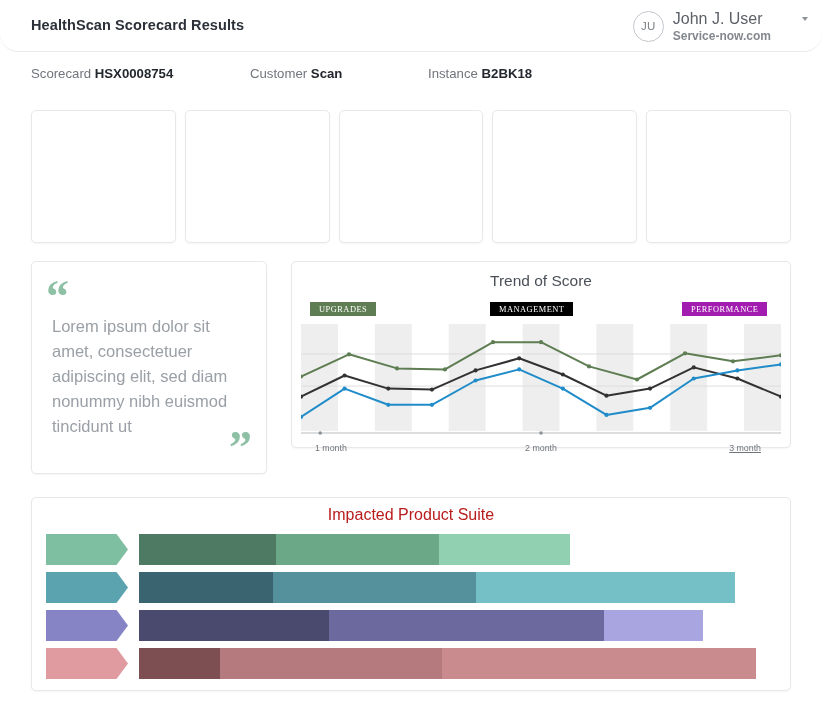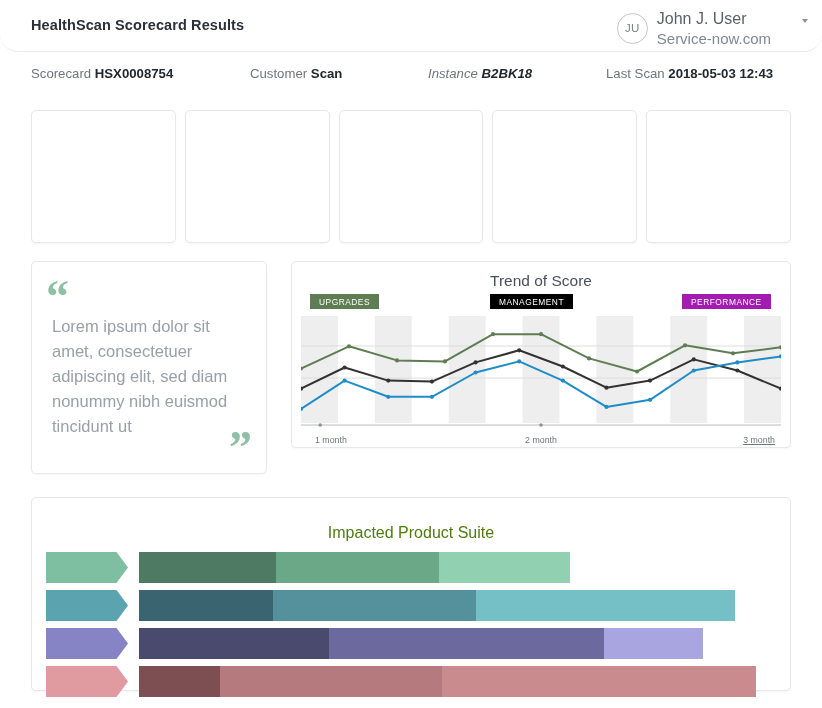--- a/index.html
+++ b/index.html
@@ -28,39 +28,39 @@
     display: flex; align-items: center; gap: 9px;
   }
   .avatar {
     width: 31px; height: 31px; border-radius: 50%;
     border: 1px solid #c3c7cc;
     display: flex; align-items: center; justify-content: center;
     font-size: 11.5px; color: #7b8087; letter-spacing: .3px;
   }
   .user-lines { line-height: 1.32; }
   .user-name { font-size: 16px; color: #5c6168; }
-  .user-org  { font-size: 15px; color: #83888f; }
+  .user-org  { font-size: 12px; color: #83888f; font-weight: bold; }
   .caret {
     margin-left: 22px; margin-bottom: 14px;
     width: 0; height: 0;
     border-left: 3.5px solid transparent;
     border-right: 3.5px solid transparent;
     border-top: 4px solid #8d9299;
   }
 
   
   .metarow {
     position: relative; height: 45px;
     font-size: 13.2px; color: #70757c;
   }
   .meta { position: absolute; top: 14px; white-space: nowrap; }
   .meta b { color: #23282f; font-weight: 700; }
   .m0 { left: 31px; }
   .m1 { left: 250px; }
-  .m2 { left: 428px; font-style: italic; }
+  .m2 { left: 428px; }
   .m3 { left: 606px; }
 
   
   .cards {
     position: absolute; left: 31px; top: 110px;
     width: 760px; height: 133px;
     display: flex; gap: 9px;
   }
   .card {
     flex: 1;
@@ -106,51 +106,51 @@
     position: absolute; left: 291px; top: 261px;
     width: 500px; height: 187px;
     background: #fff; border: 1px solid #e6e8ea; border-radius: 5px;
     box-shadow: 0 1px 2px rgba(0,0,0,.045);
   }
   .chart-title {
     text-align: center; font-size: 15.5px; color: #4b5058;
     margin-top: 10px;
   }
   .legend {
-    position: relative; height: 15px; margin-top: 4px;
+    position: relative; height: 15px; margin-top: 12px; font-family: Liberation Serif, serif;
   }
   .lg {
     position: absolute; top: 0;
     font-size: 8.4px; color: #fff; letter-spacing: .5px;
     padding: 2.5px 9px; white-space: nowrap;
   }
   .lg0 { left: 18px;  background: #5f7d52; }
   .lg1 { left: 198px; background: #000000; }
   .lg2 { left: 390px; background: #a21caf; }
   .plot { position: relative; margin: 7px 9px 0 9px; height: 115px; }
   .plot svg { display: block; width: 100%; height: 100%; }
   .xlabels {
     position: relative; height: 16px; margin: 2px 9px 0 9px;
     font-size: 8.8px; color: #70757c;
   }
   .xlabels span { position: absolute; top: 2px; }
   .xl0 { left: 14px; }
   .xl1 { left: 50%; transform: translateX(-50%); }
-  .xl2 { right: 6px; text-decoration: underline; }
+  .xl2 { right: 20px; text-decoration: underline; }
 
   
   .suite {
     position: absolute; left: 31px; top: 497px;
     width: 760px; height: 194px;
     background: #fff; border: 1px solid #e6e8ea; border-radius: 5px;
     box-shadow: 0 1px 2px rgba(0,0,0,.045);
   }
   .suite-title {
-    text-align: center; font-size: 16px; color: #4d7c0f;
-    margin-top: 26px; margin-bottom: 10px;
+    text-align: center; font-size: 16px; color: #b91c1c;
+    margin-top: 8px; margin-bottom: 10px;
   }
   .suite-rows { padding: 0 14px; }
   .srow {
     display: flex; align-items: center; height: 31px; margin-bottom: 7px;
   }
   .tag {
     position: relative; width: 82px; height: 31px;
     display: flex; align-items: center; justify-content: center;
     font-size: 13px; color: #fff; letter-spacing: .4px;
     clip-path: polygon(0 0, 86% 0, 100% 50%, 86% 100%, 0 100%);
@@ -183,24 +183,20 @@
     <span>Scorecard</span>
     <b>HSX0008754</b>
   </div>
   <div class="meta m1">
     <span>Customer</span>
     <b>Scan</b>
   </div>
   <div class="meta m2">
     <span>Instance</span>
     <b>B2BK18</b>
-  </div>
-  <div class="meta m3">
-    <span>Last Scan</span>
-    <b>2018-05-03  12:43</b>
   </div>
 </div>
 
 <div class="cards" id="cards">
     <div class="card">
       <div class="card-title"></div>
       <div class="card-score" style="color:#8785c0"></div>
       <a class="card-link"></a>
       <a class="card-link"></a>
     </div>

